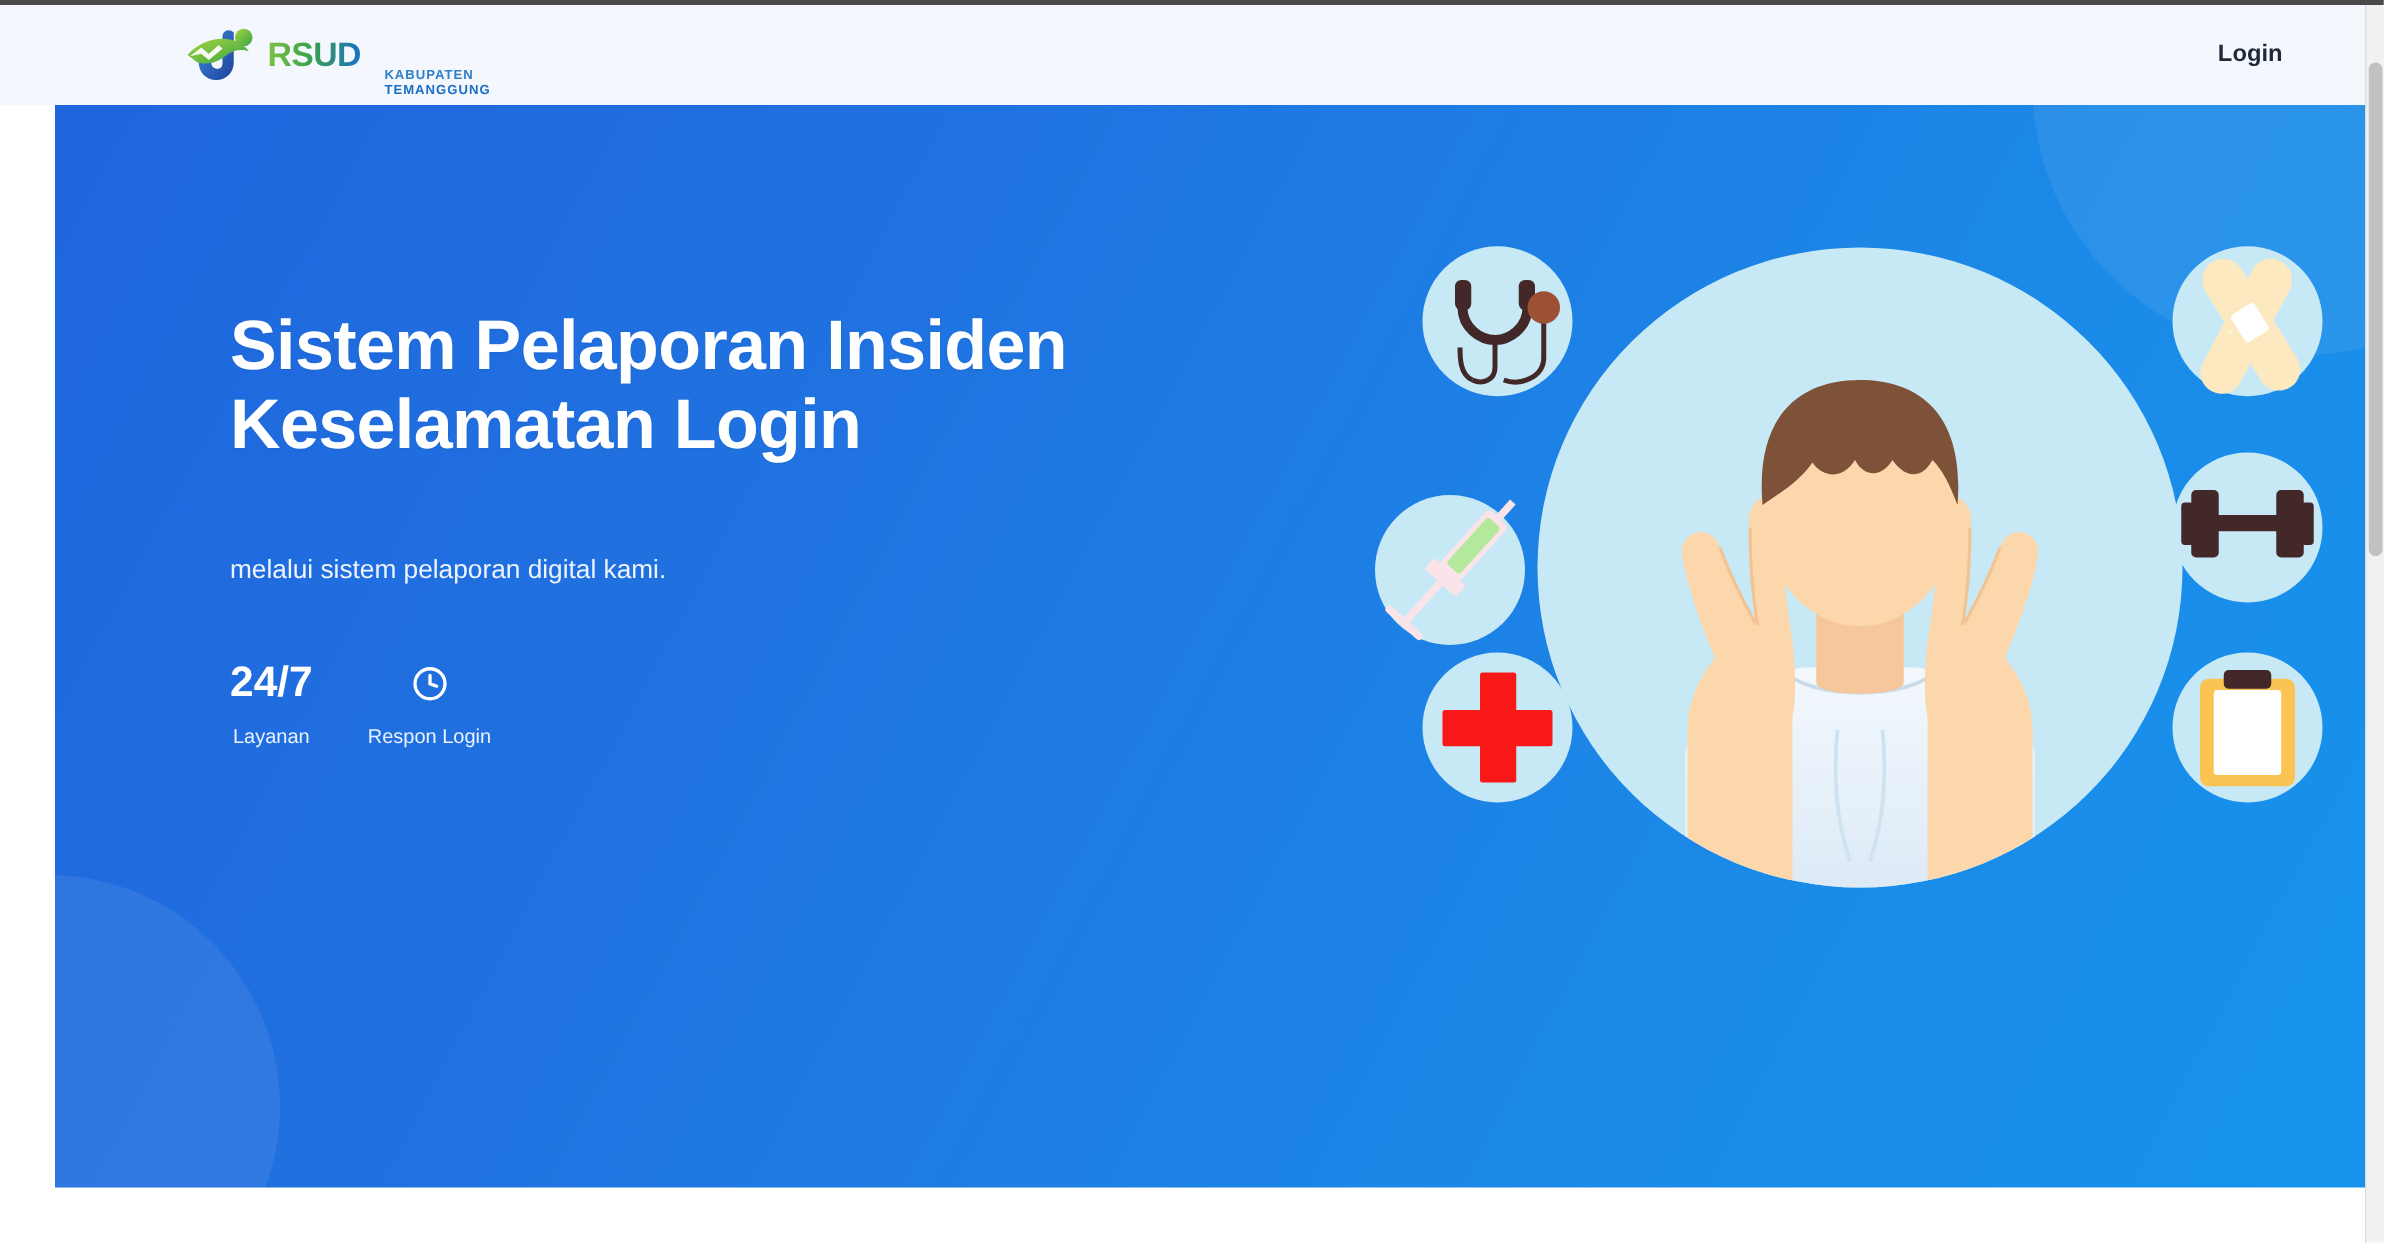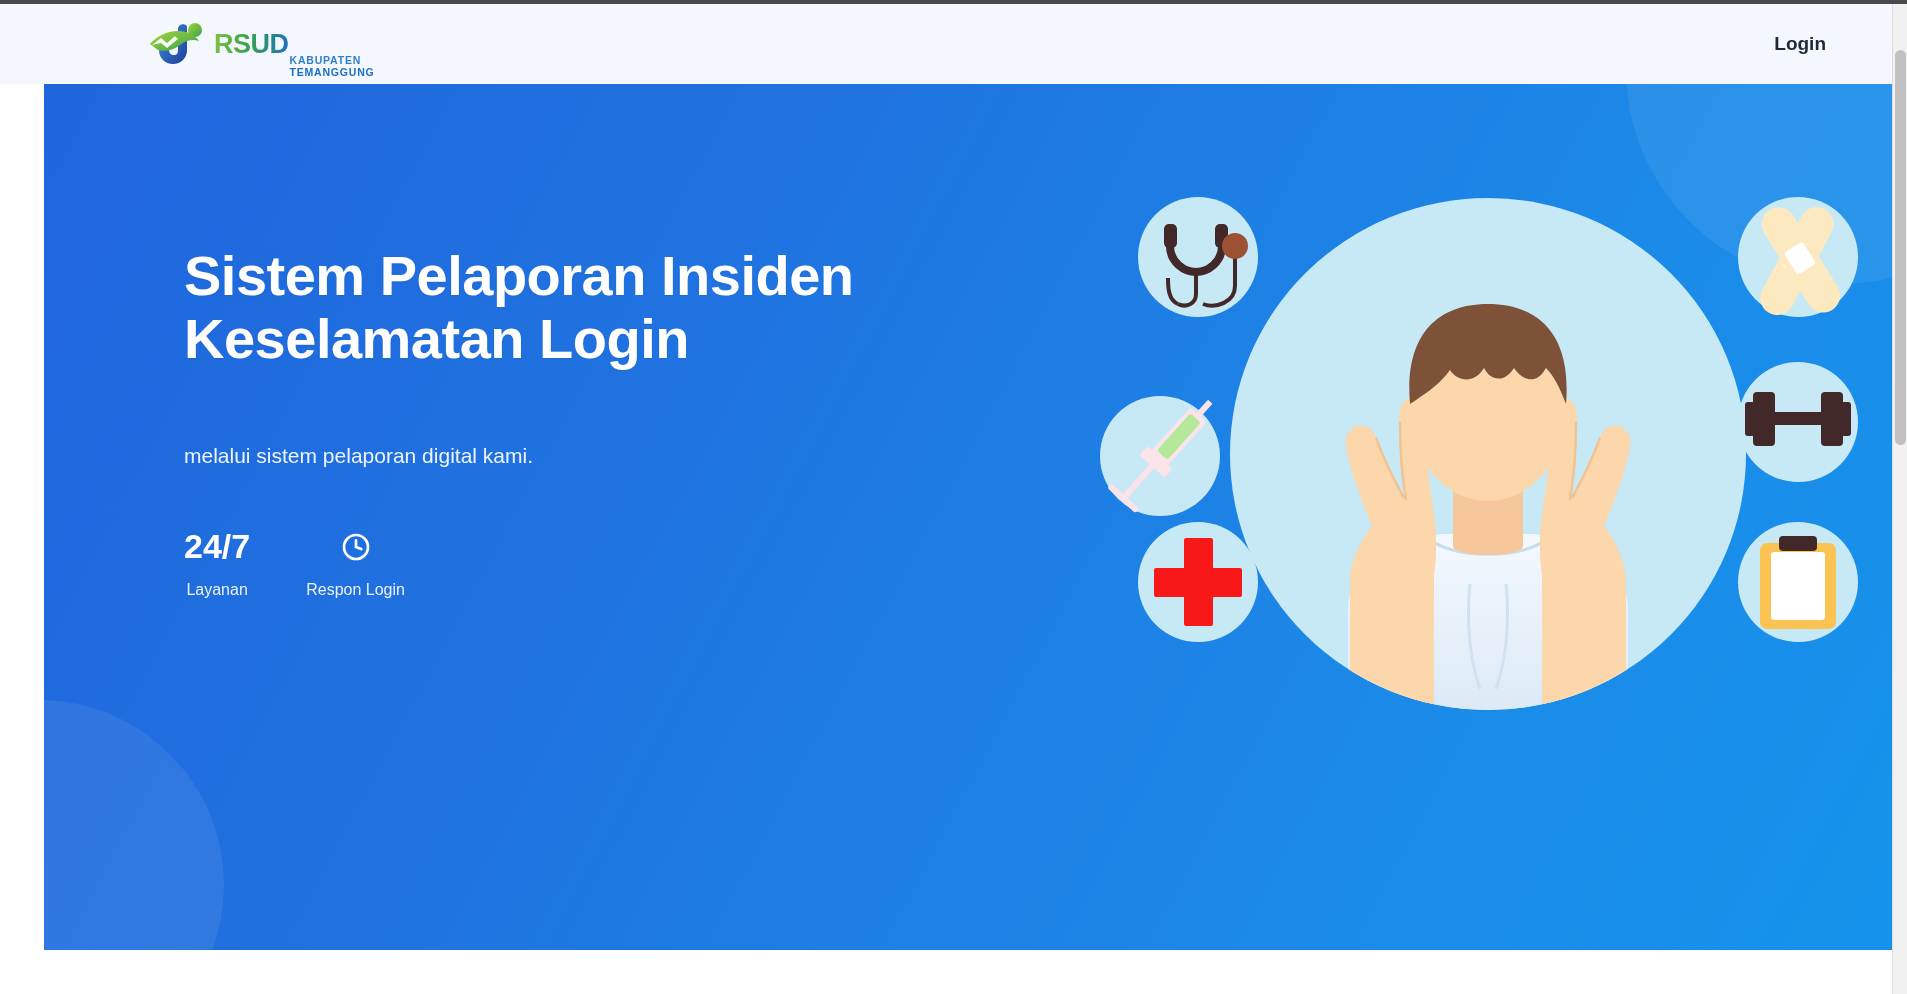--- a/index.html
+++ b/index.html
@@ -19,21 +19,21 @@
 
   
   .site-header{
     position:relative; width:1892px; height:80px;
     background:#f4f7fd;
     display:flex; align-items:center; justify-content:space-between;
     padding:0 56px 0 148px;
   }
   .brand{ display:flex; align-items:center; gap:0px; }
   .brand-mark{ width:62px; height:44px; position:relative; flex:none; }
-  .brand-text{ display:flex; align-items:center; gap:1px; margin-left:4px; }
+  .brand-text{ display:flex; align-items:center; gap:19px; margin-left:4px; }
   .brand-rsud{
     font-size:27px; font-weight:bold; letter-spacing:-0.5px;
     background:linear-gradient(90deg,#7cc142 0%,#3aa34a 45%,#1a6fc4 100%);
     -webkit-background-clip:text; background-clip:text; color:transparent;
     line-height:1;
   }
   .brand-sub{
     display:flex; flex-direction:column; justify-content:center;
     line-height:1.08; padding-top:1px;
   }
@@ -66,21 +66,21 @@
     position:absolute; left:140px; top:160px; width:760px; color:#fff;
   }
   .hero-title{
     font-size:56px; font-weight:bold; line-height:1.13; letter-spacing:-0.5px;
     text-shadow:0 1px 2px rgba(0,0,0,0.06);
   }
   .hero-sub{
     margin-top:34px; font-size:21px; line-height:1.62; color:#eef4ff;
     max-width:720px; font-weight:400;
   }
-  .hero-stats{ margin-top:52px; display:flex; align-items:flex-start; gap:56px; }
+  .hero-stats{ margin-top:52px; display:flex; align-items:flex-start; gap:44px; }
   .stat{ display:flex; flex-direction:column; align-items:center; }
   .stat-top{
     font-size:34px; font-weight:bold; color:#fff; line-height:1.1;
     height:44px; display:flex; align-items:center;
   }
   .stat-label{ margin-top:12px; font-size:16px; color:#eaf1ff;text-align:center; }
   .clock-icon{ width:32px; height:32px; }
 
   
   .illus{

